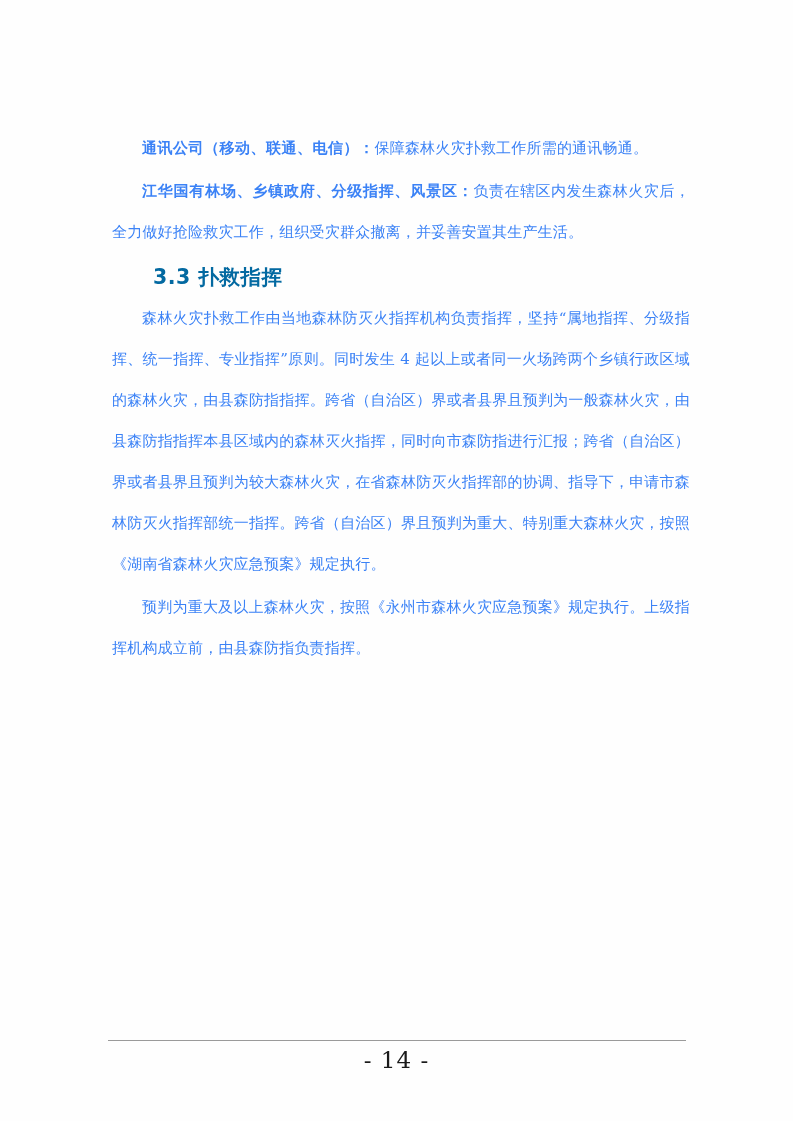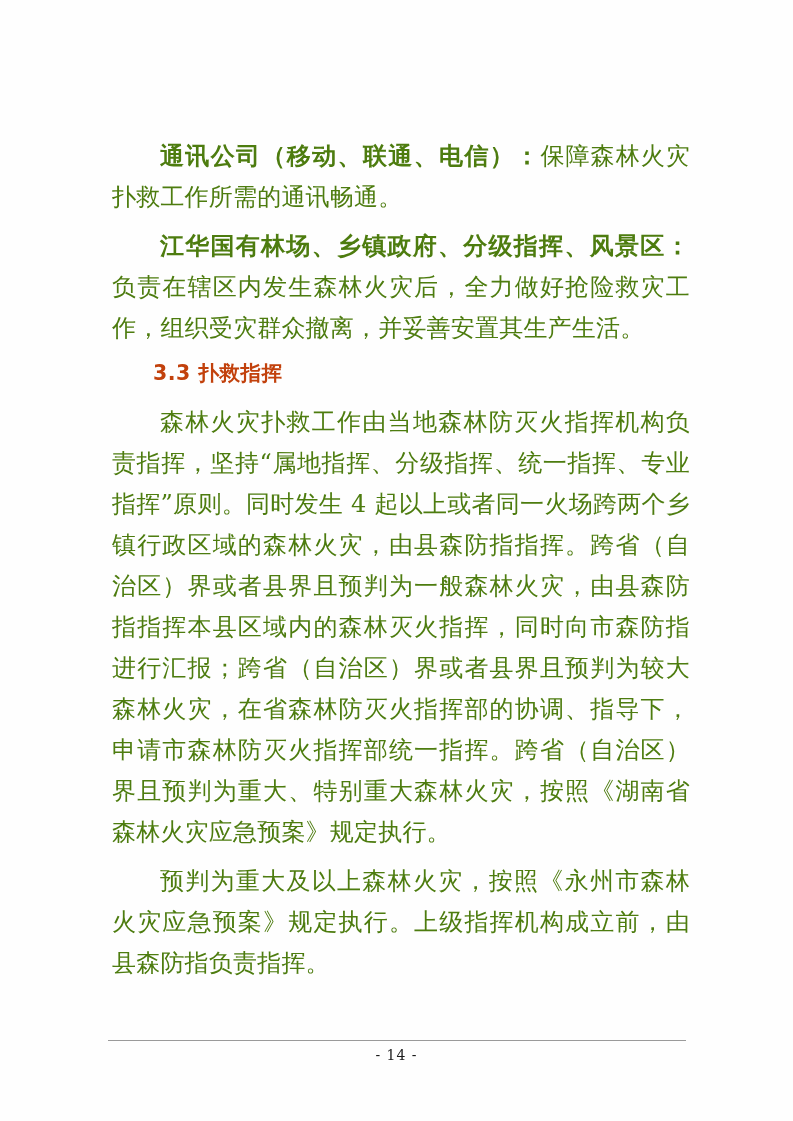--- a/index.html
+++ b/index.html
@@ -18,61 +18,61 @@
     background: #fefefe;
     overflow: hidden;
   }
   .content {
     position: absolute;
     left: 112px;
     top: 128px;
     width: 578px;
   }
   .para {
-    margin: 8px 0 2px 0;
-    font-size: 24px;
+    margin: 0 0 2px 0;
+    font-size: 15px;
     line-height: 41px;
-    color: #4d7c0f;
+    color: #3b82f6;
     text-align: justify;
     text-justify: inter-ideograph;
     letter-spacing: 0.2px;
   }
   .indent {
     text-indent: 2em;
   }
   .lead {
     font-weight: bold;
     font-family: "DejaVu Sans", "Liberation Sans", sans-serif;
     letter-spacing: 0.5px;
   }
   .heading {
     margin: 4px 0 0 0;
     font-size: 20.5px;
     line-height: 41px;
     font-weight: bold;
     font-family: "DejaVu Sans", "Liberation Sans", sans-serif;
     text-indent: 2em;
-    color: #c2410c;
+    color: #0369a1;
     letter-spacing: 0.5px;
   }
   .footer {
     position: absolute;
     left: 0;
     right: 0;
     top: 1040px;
     text-align: center;
   }
   .footer .rule {
     width: 578px;
     margin: 0 auto 6px auto;
     height: 1px;
     background: #9a9a9a;
   }
   .pagenum {
-    font-size: 14px;
+    font-size: 23px;
     color: #1a1a1a;
     font-family: "DejaVu Serif", "Liberation Serif", serif;
     letter-spacing: 1px;
   }
 </style>
 </head>
 <body>
 
 <div class="page">
   <div class="content">

